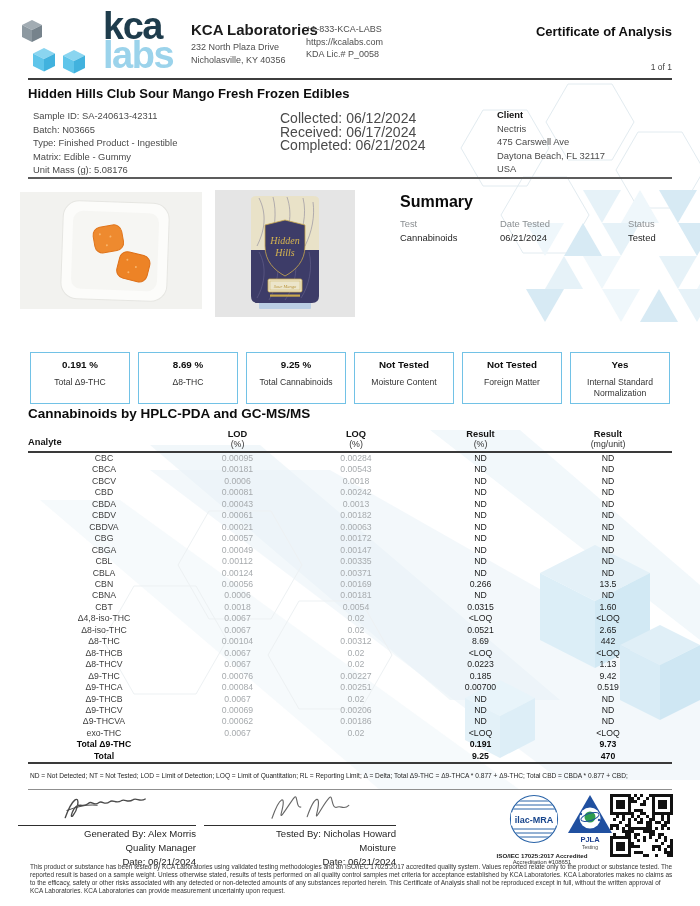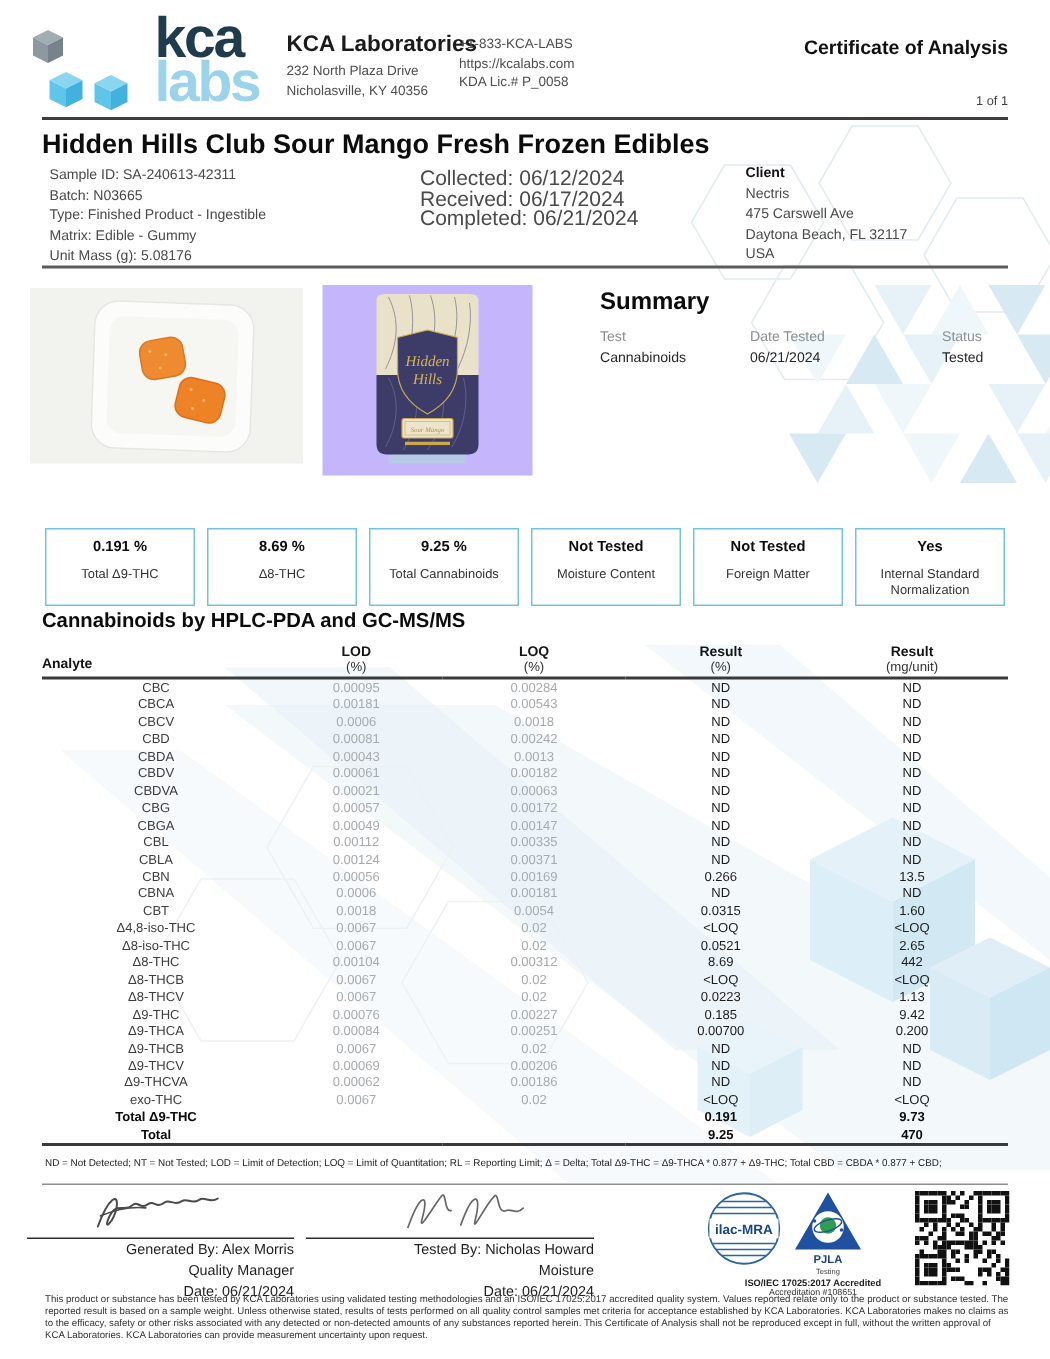--- a/index.html
+++ b/index.html
@@ -17,30 +17,30 @@
   .logo-labs { color:#9bd3eb; display:block; }
   .lab-block { left:191px; top:21px; }
   .lab-name  { font-size:15px; font-weight:bold; color:#1b1b1b; margin-bottom:3px; }
   .small-line { font-size:9px; color:#4e4e4e; line-height:12.5px; }
   .contact-block { left:306px; top:23px; }
   .doc-title { right:28px; top:24px; font-size:13px; font-weight:bold; color:#101010; text-align:right; }
   .page-num  { right:28px; top:62px; font-size:8.5px; color:#444; text-align:right; }
   .rule1 { left:28px; top:78px; width:644px; height:2px; background:#3d3d3d; }
 
   
-  .product-title { left:28px; top:86px; font-size:18px; font-weight:bold; color:#0c0c0c; }
+  .product-title { left:28px; top:86px; font-size:13px; font-weight:bold; color:#0c0c0c; }
   .sample-block { left:33px; top:109px; font-size:9.4px; color:#4a4a4a; line-height:13.6px; }
   .dates-block  { left:280px; top:112px; font-size:14px; color:#4a4a4a; line-height:13.6px; }
   .client-block { left:497px; top:108px; font-size:9.4px; color:#4a4a4a; line-height:13.6px; }
   .client-label { font-weight:bold; color:#111; }
   .rule2 { left:28px; top:177px; width:644px; height:1.5px; background:#5c5c5c; }
 
   
   .photo1 { left:20px; top:192px; width:182px; height:117px; background:#f2f2ef; }
-  .photo2 { left:215px; top:190px; width:140px; height:127px; background:#c4b5fd; }
+  .photo2 { left:215px; top:190px; width:140px; height:127px; background:#e5e5e5; }
 
   
   .summary-block { left:400px; top:193px; width:272px; }
   .summary-heading { font-size:16px; font-weight:bold; color:#0b0b0b; margin:0 0 5px 0; }
   .summary-grid { display:grid; grid-template-columns:100px 128px 44px; font-size:9.4px; }
   .sg-label { color:#8b8f92; padding:1.5px 0; }
   .sg-value { color:#262626; padding:1.5px 0; }
 
   
   .result-boxes { left:30px; top:352px; width:640px; display:flex; gap:8px; }
@@ -69,21 +69,21 @@
   
   .sig-section { left:18px; top:791px; width:664px; height:72px; }
   .sig-section > * { position:absolute; }
   .sig-block { text-align:center; }
   .sig-left  { left:0; top:0; width:178px; }
   .sig-right { left:186px; top:0; width:192px; }
   .sig-svg { display:block; margin:0 auto; height:32px; }
   .sig-line { border-top:1.5px solid #2e2e2e; margin:2px 0 0 0; }
   .sig-text { font-size:9.6px; color:#1f1f1f; line-height:12.2px; padding-top:2px;text-align:right; }
   .badges { left:452px; top:2px; width:144px; text-align:center; }
-  .badge-row { display:flex; justify-content:flex-start; align-items:flex-start; gap:6px; height:58px; }
+  .badge-row { display:flex; justify-content:flex-end; align-items:flex-start; gap:6px; height:58px; }
   .accred-1 { font-size:6.2px; font-weight:bold; color:#222; margin-top:1px; }
   .accred-2 { font-size:5.9px; color:#333; }
   .qr { left:592px; top:3px; width:63px; height:63px; }
 
   .disclaimer { left:30px; top:863px; width:644px; font-size:6.45px; line-height:7.9px; color:#333; }
 </style>
 </head>
 <body>
 
 <div class="page">
@@ -449,21 +449,21 @@
           <td class="c-num">0.00076</td>
           <td class="c-num">0.00227</td>
           <td class="c-res">0.185</td>
           <td class="c-res">9.42</td>
         </tr>
         <tr>
           <td class="c-analyte">Δ9-THCA</td>
           <td class="c-num">0.00084</td>
           <td class="c-num">0.00251</td>
           <td class="c-res">0.00700</td>
-          <td class="c-res">0.200</td>
+          <td class="c-res">0.519</td>
         </tr>
         <tr>
           <td class="c-analyte">Δ9-THCB</td>
           <td class="c-num">0.0067</td>
           <td class="c-num">0.02</td>
           <td class="c-res">ND</td>
           <td class="c-res">ND</td>
         </tr>
         <tr>
           <td class="c-analyte">Δ9-THCV</td>

